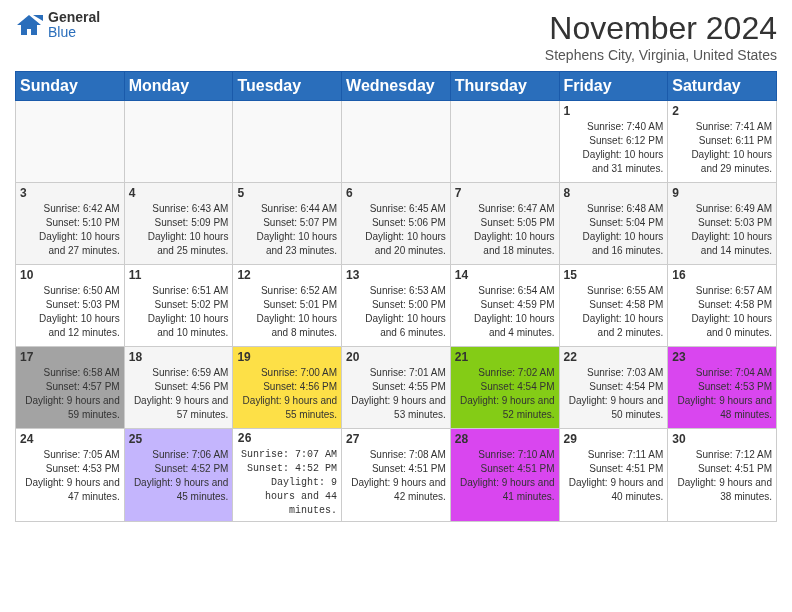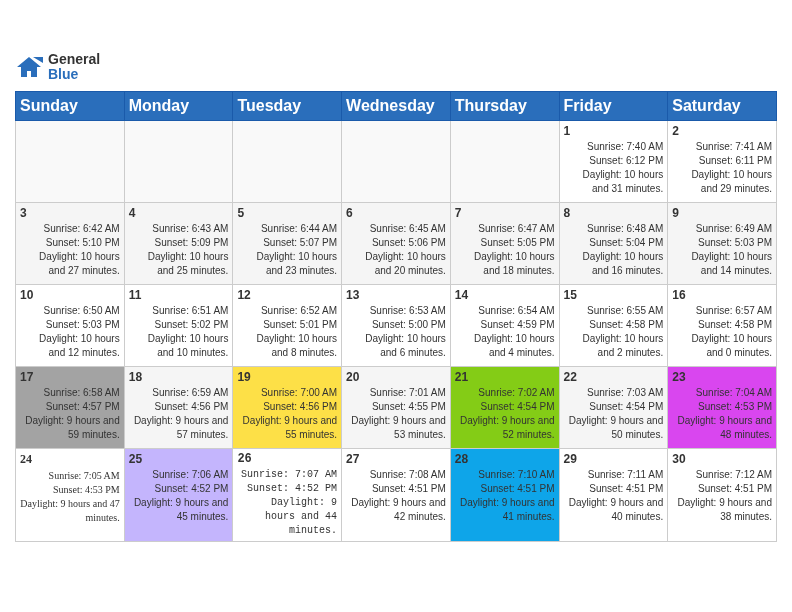--- a/index.html
+++ b/index.html
@@ -13,35 +13,34 @@
     .header {
       display: flex;
       justify-content: space-between;
       align-items: flex-start;
       margin-bottom: 8px;
     }
     .logo {
       display: flex;
       align-items: center;
       gap: 2px;
-      margin-top: 42px;
     }
     .logo-text {
       display: flex;
       flex-direction: column;
       line-height: 1.1;
     }
     .logo-general {
       font-size: 14px;
       font-weight: bold;
       color: #333;
     }
     .logo-blue {
       font-size: 14px;
-      font-weight: bold;
+      font-weight: normal;
       color: #2a6ebb;
     }
     .logo-icon {
       width: 28px;
       height: 28px;
       margin-right: 3px;
     }
     .title-area {
       text-align: right;
     }
@@ -103,20 +102,22 @@
       <rect width="28" height="28" fill="white"></rect>
       <polygon points="14,4 26,14 22,14 22,24 16,24 16,18 12,18 12,24 6,24 6,14 2,14" fill="#2a6ebb"></polygon>
       <polygon points="18,4 28,10 28,4" fill="#2a6ebb"></polygon>
     </svg>
     <div class="logo-text">
       <span class="logo-general">General</span>
       <span class="logo-blue">Blue</span>
     </div>
   </div>
   <div class="title-area">
+    <div class="month-title">November 2024</div>
+    <div class="location">Stephens City, Virginia, United States</div>
   </div>
 </div>
 
 <table>
   <thead>
     <tr>
     <th>Sunday</th>
         <th>Monday</th>
         <th>Tuesday</th>
         <th>Wednesday</th>
@@ -225,37 +226,37 @@
         <td style="background: rgb(245, 245, 245);">
           <span class="day-number">22</span>
           <div class="day-info">Sunrise: 7:03 AM<br>Sunset: 4:54 PM<br>Daylight: 9 hours and 50 minutes.</div>
         </td>
         <td style="background: #d946ef;">
           <span class="day-number">23</span>
           <div class="day-info">Sunrise: 7:04 AM<br>Sunset: 4:53 PM<br>Daylight: 9 hours and 48 minutes.</div>
         </td>
       </tr>
       <tr>
-        <td style="background: rgb(255, 255, 255); font-family: Liberation Serif, serif;">
+        <td style="background: rgb(255, 255, 255);">
           <span class="day-number">24</span>
           <div class="day-info">Sunrise: 7:05 AM<br>Sunset: 4:53 PM<br>Daylight: 9 hours and 47 minutes.</div>
         </td>
         <td style="background: #c4b5fd;">
           <span class="day-number">25</span>
           <div class="day-info">Sunrise: 7:06 AM<br>Sunset: 4:52 PM<br>Daylight: 9 hours and 45 minutes.</div>
         </td>
         <td style="background: rgb(255, 255, 255); font-family: Liberation Mono, monospace;">
           <span class="day-number">26</span>
           <div class="day-info">Sunrise: 7:07 AM<br>Sunset: 4:52 PM<br>Daylight: 9 hours and 44 minutes.</div>
         </td>
         <td style="background: rgb(255, 255, 255);">
           <span class="day-number">27</span>
           <div class="day-info">Sunrise: 7:08 AM<br>Sunset: 4:51 PM<br>Daylight: 9 hours and 42 minutes.</div>
         </td>
-        <td style="background: #0ea5e9; margin-top: 12px;">
+        <td style="background: #d946ef; margin-top: 12px;">
           <span class="day-number">28</span>
           <div class="day-info">Sunrise: 7:10 AM<br>Sunset: 4:51 PM<br>Daylight: 9 hours and 41 minutes.</div>
         </td>
         <td style="background: rgb(255, 255, 255);">
           <span class="day-number">29</span>
           <div class="day-info">Sunrise: 7:11 AM<br>Sunset: 4:51 PM<br>Daylight: 9 hours and 40 minutes.</div>
         </td>
         <td style="background: rgb(255, 255, 255);">
           <span class="day-number">30</span>
           <div class="day-info">Sunrise: 7:12 AM<br>Sunset: 4:51 PM<br>Daylight: 9 hours and 38 minutes.</div>

